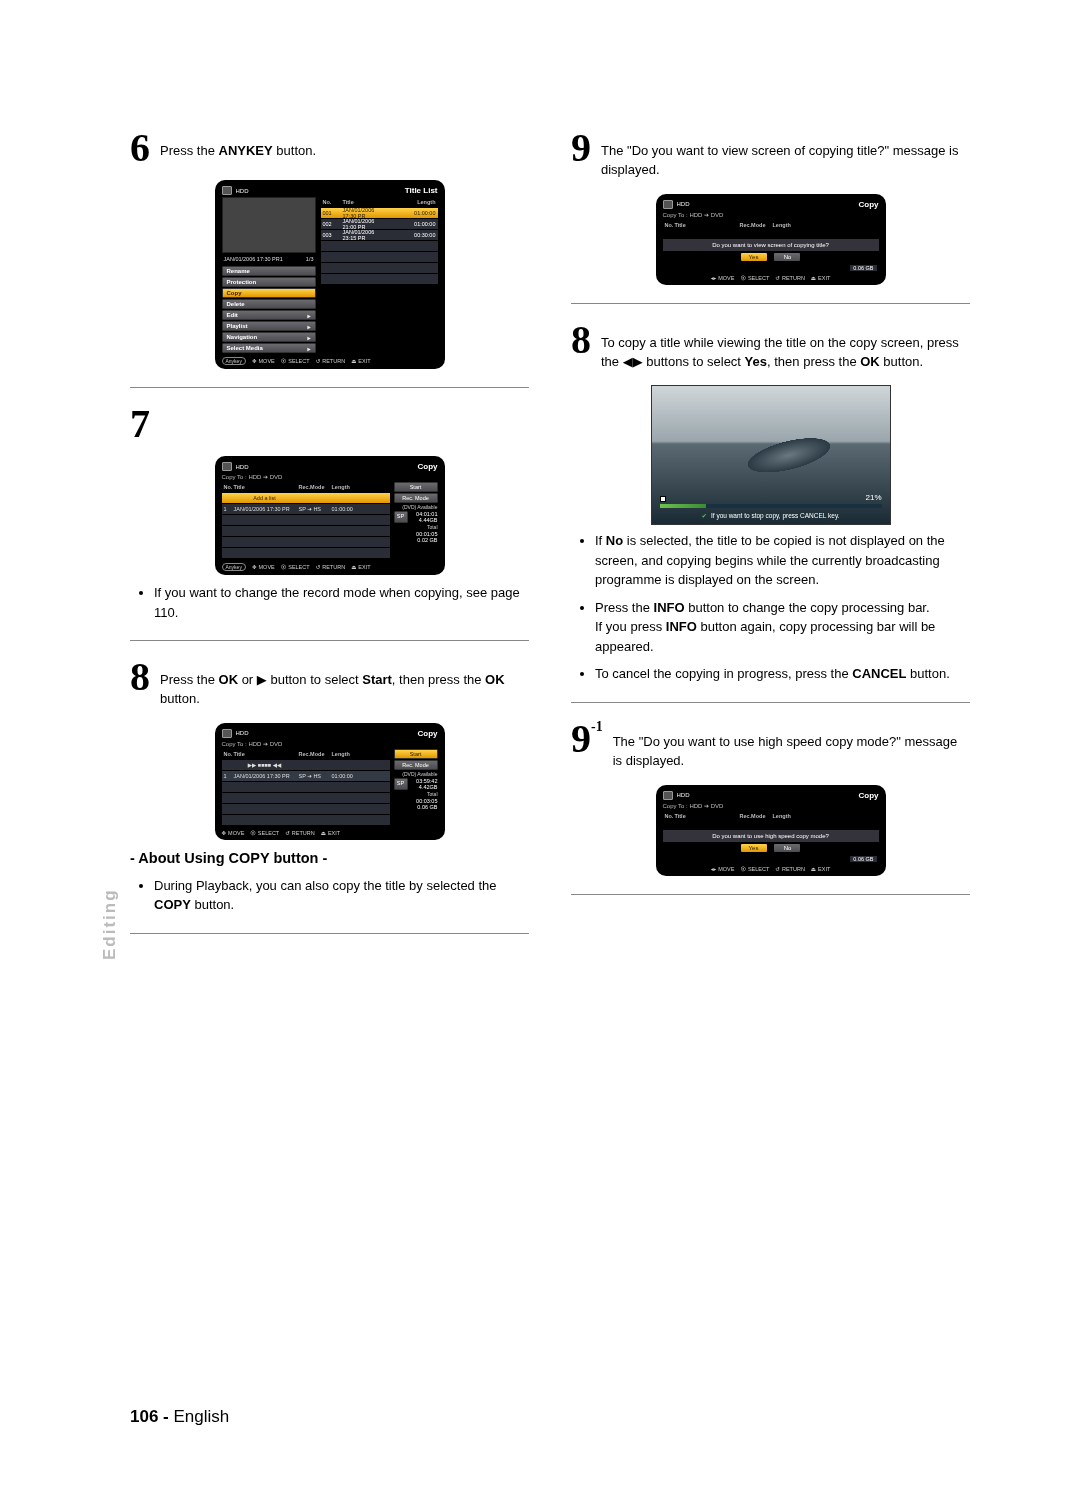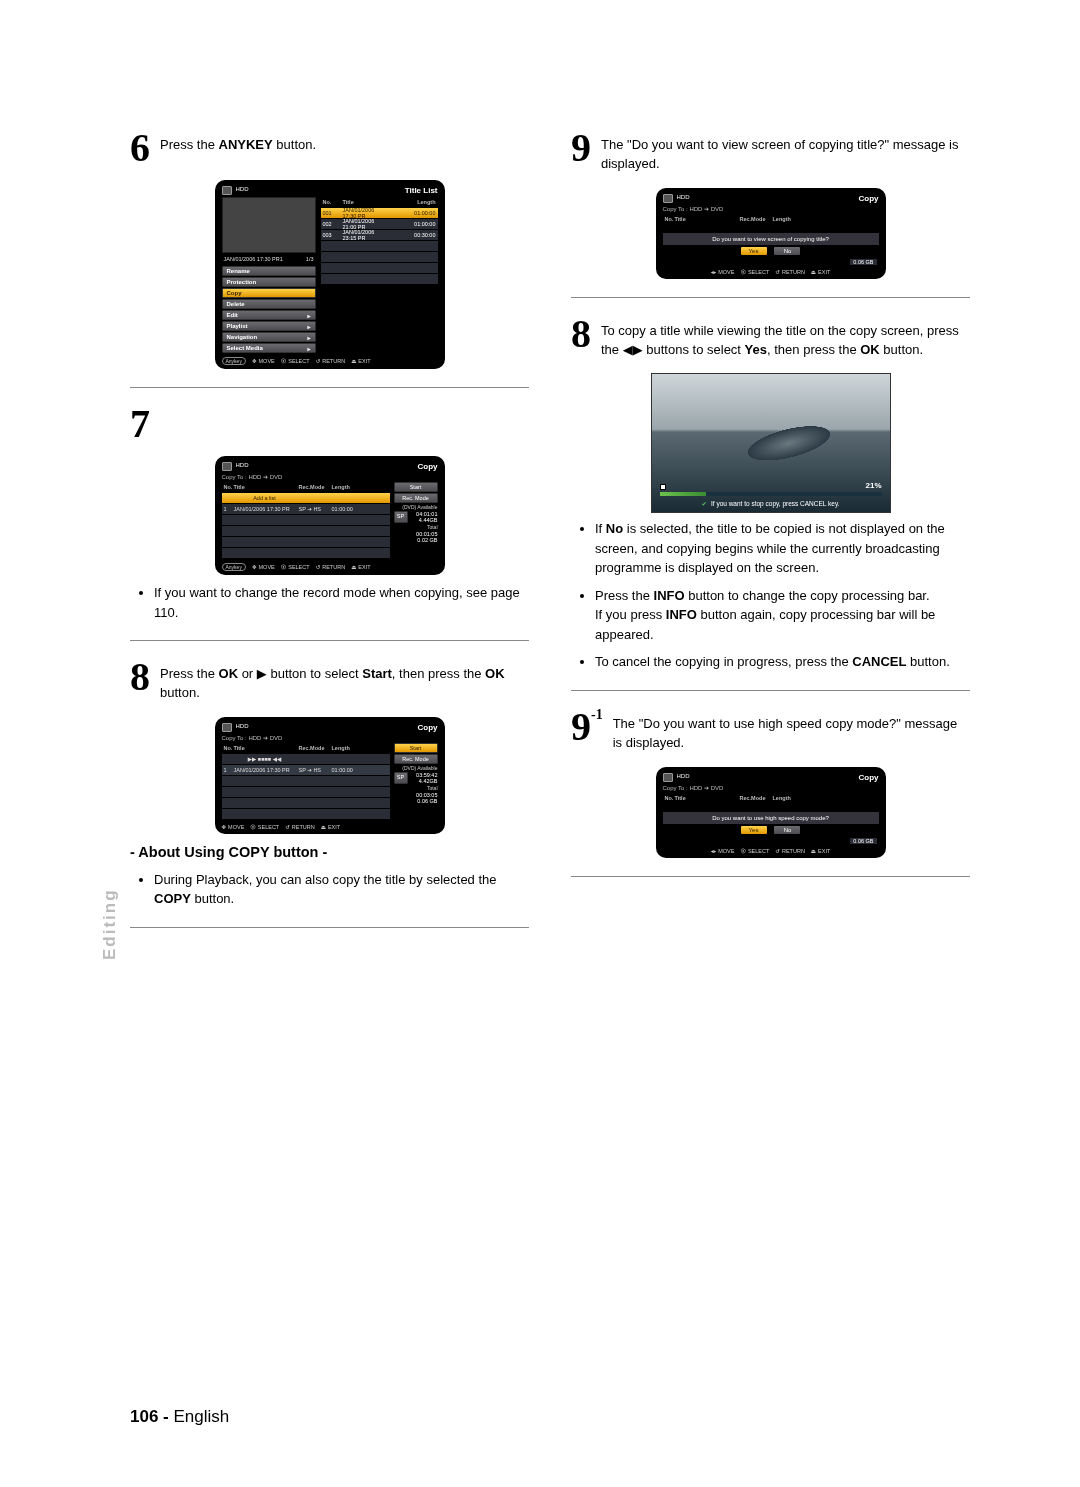--- a/index.html
+++ b/index.html
@@ -10,30 +10,30 @@
     height: 1487px;
     position: relative;
     color: #000;
     padding: 130px 110px 50px 130px;
   }
   .cols { display: flex; gap: 42px; }
   .col { flex: 1; min-width: 0; }
 
   .step { display: flex; gap: 10px; margin-bottom: 14px; align-items: flex-start; }
   .bignum { font-size: 40px; font-weight: bold; font-family: "Times New Roman", serif; line-height: 0.9; }
-  .txt { font-size: 13px; line-height: 1.45; margin-top: 6px; flex: 1; }
+  .txt { font-size: 13px; line-height: 1.45; margin-top: 12px; flex: 1; }
   .txt b { font-weight: bold; }
 
   .sep { border: none; border-top: 1px solid #888; margin: 18px 0; }
 
   .panel {
     background: #000; border-radius: 10px; width: 230px; margin: 6px auto 8px;
     color: #fff; font-size: 7px; padding: 6px 7px 4px;
   }
-  .panel .hrow { display:flex; gap:4px; margin-bottom:2px;}
+  .panel .hrow { display:flex; align-items:center; gap:4px; margin-bottom:2px;}
   .panel .diskicon {
     width:10px;height:9px;border:1px solid #999;background:#555;border-radius:1px;display:inline-block;}
   .panel .hdd { color:#eee; font-size:6px; }
   .panel .rt { margin-left:auto; font-weight:bold; font-size:8px;}
   .panel .subhdr { display:flex; gap:6px; color:#bbb; font-size:6px; margin:2px 0;}
   .panel .buttons {
     display:flex; gap:6px; color:#ccc; font-size:5.5px; margin-top:4px; align-items:center; flex-wrap:wrap;}
   .panel .buttons span { display:inline-flex; align-items:center; gap:2px;}
   .pillbtn { border:1px solid #888; border-radius:6px; padding:0 3px; font-size:5px; color:#ccc;}
 
@@ -101,21 +101,21 @@
   .photo {
     width: 240px; height:140px; margin: 8px auto 6px;
     background: linear-gradient(180deg,#cfd6d9 0%,#9aa6ac 40%,#5b6a72 42%,#1a2a34 100%);
     position:relative; border:1px solid #333;}
   .dolphin { position:absolute; right:52px; bottom:34px; width:120px; height:58px;
     background: radial-gradient(ellipse 60px 20px at 60% 45%, #6a7880 0%, #2b3a44 70%, transparent 71%);
     transform: rotate(-14deg);}
   .photo .barwrap { position:absolute; left:8px; right:8px; bottom:16px; height:4px; background:#18303f; }
   .photo .barfill { height:100%; width:21%; background:linear-gradient(90deg,#6cc24c,#3a8c32);}
   .photo .dot { position:absolute; left:8px; bottom:22px; width:6px; height:6px; background:#fff; border:1px solid #000;}
-  .photo .pct { position:absolute; right:8px; bottom:22px; color:#fff; font-size:8px; font-weight:bold;}
+  .photo .pct { position:absolute; right:8px; bottom:22px; color:#fff; font-size:8px; font-weight:normal;}
   .photo .msg { position:absolute; left:0; right:0; bottom:4px; color:#fff; font-size:6.5px; text-align:center;}
   .photo .msg::before { content:"✔"; color:#4bbf53; margin-right:4px; font-size:6.5px;}
 
   .tri { display:inline-block; }
 
   .footer { position:absolute; left:130px; bottom:60px; font-size:17px;}
   .footer b { font-weight:bold;}
 
   .numsuff { font-size:14px; vertical-align: top; font-weight:bold;}
 </style>

